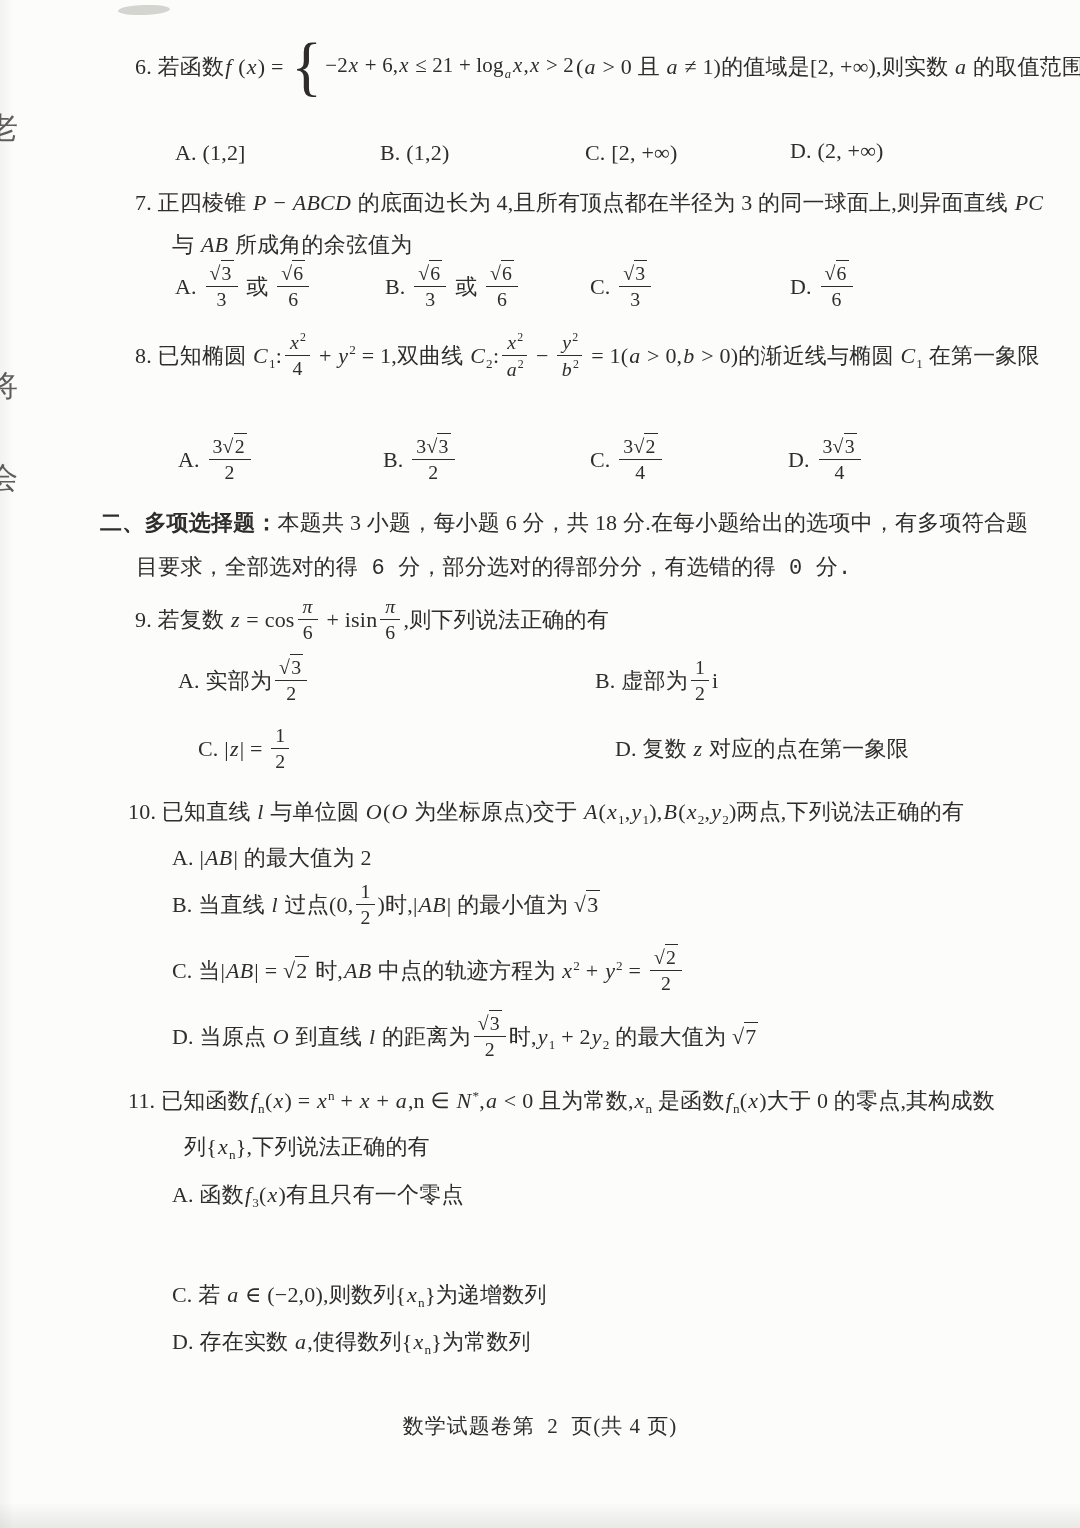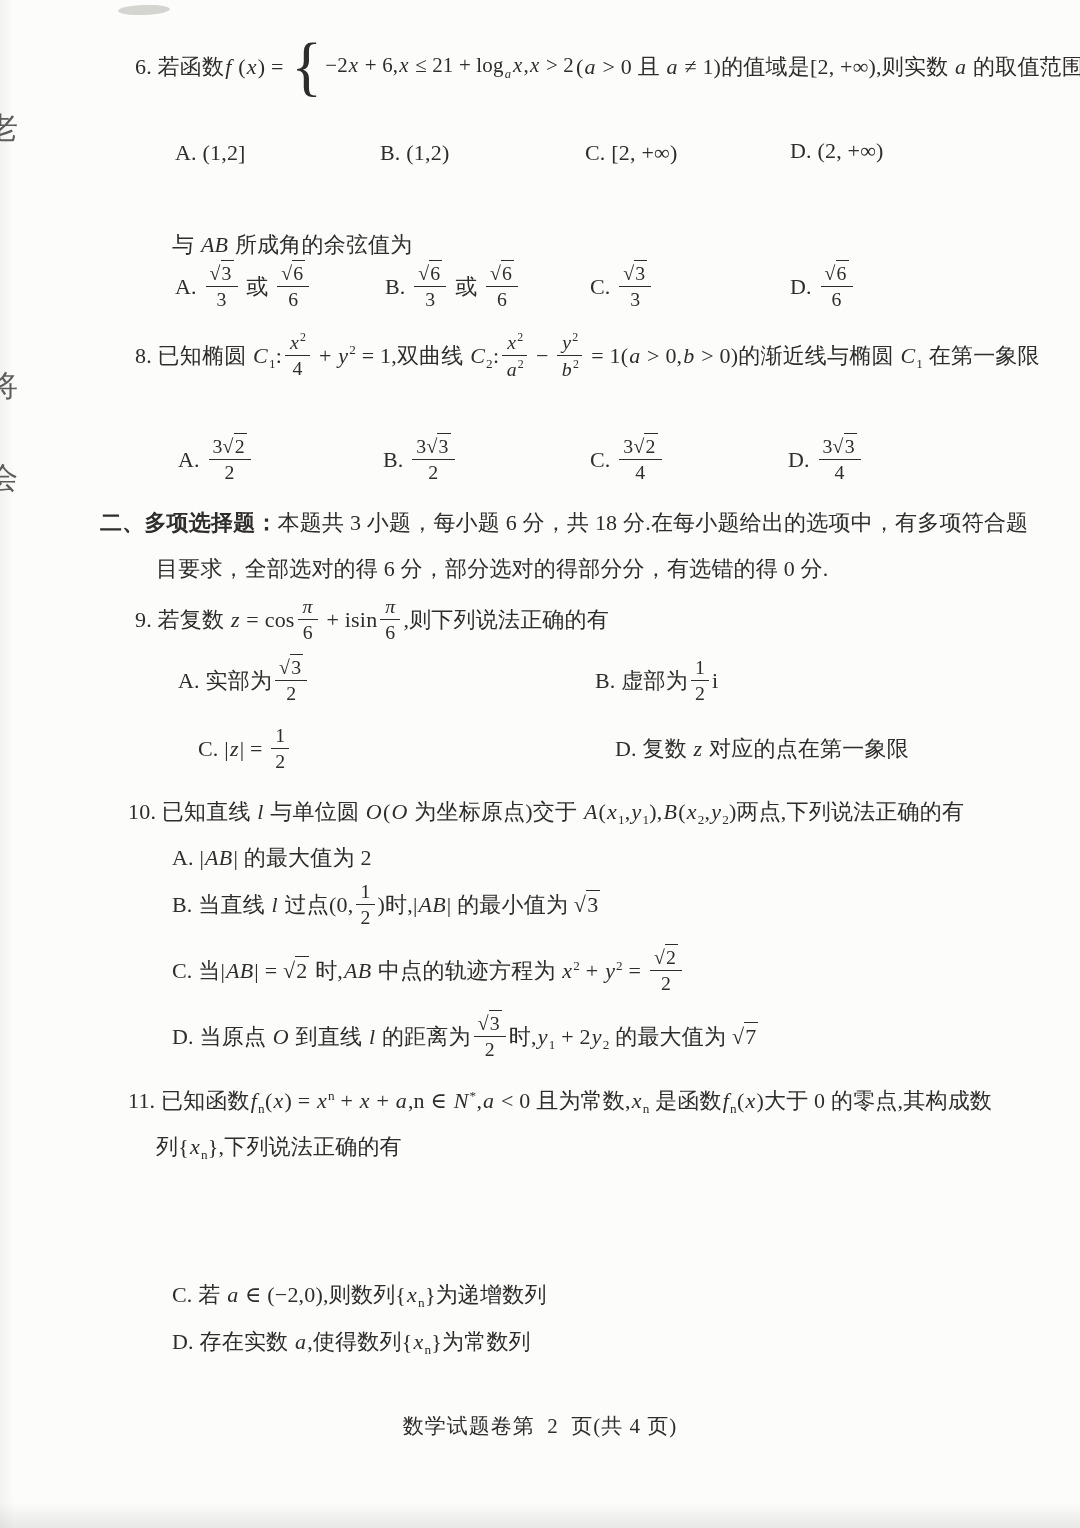--- a/index.html
+++ b/index.html
@@ -76,20 +76,21 @@
         <span class="pwb">{</span>
         <span class="pwc">
           <span>−2<i>x</i> + 6,<i>x</i> ≤ 2</span>
           <span>1 + log<sub><i>a</i></sub><i>x</i>,<i>x</i> &gt; 2</span>
         </span>
       </span>(<i>a</i> &gt; 0 且 <i>a</i> ≠ 1)的值域是[2, +∞),则实数 <i>a</i> 的取值范围为</div>
   <div class="qline" style="left:175px; top:136px;">
     <span class="c205">A. (1,2]</span><span class="c205">B. (1,2)</span><span class="c205">C. [2, +∞)</span><span>D. (2, +∞)</span>
   </div>
 
+  <div class="qline" style="left:135px; top:188px;">7. 正四棱锥 <i>P</i> − <i>ABCD</i> 的底面边长为 4,且所有顶点都在半径为 3 的同一球面上,则异面直线 <i>PC</i></div>
   <div class="qline" style="left:172px; top:230px;">与 <i>AB</i> 所成角的余弦值为</div>
   <div class="qline" style="left:175px; top:264px;">
     <span class="c205" style="width:210px;">A. <span class="fr">
           <span class="fn"><span class="sr">√<span class="rd">3</span></span></span>
           <span class="fd">3</span>
         </span> 或 <span class="fr">
           <span class="fn"><span class="sr">√<span class="rd">6</span></span></span>
           <span class="fd">6</span>
         </span></span><span class="c205">B. <span class="fr">
           <span class="fn"><span class="sr">√<span class="rd">6</span></span></span>
@@ -126,21 +127,21 @@
         </span></span><span class="c205" style="width:198px;">C. <span class="fr">
           <span class="fn">3<span class="sr">√<span class="rd">2</span></span></span>
           <span class="fd">4</span>
         </span></span><span>D. <span class="fr">
           <span class="fn">3<span class="sr">√<span class="rd">3</span></span></span>
           <span class="fd">4</span>
         </span></span>
   </div>
 
   <div class="qline" style="left:100px; top:508px;"><b>二、多项选择题：</b>本题共 3 小题，每小题 6 分，共 18 分.在每小题给出的选项中，有多项符合题</div>
-  <div class="qline" style="left:156px; top:554px;">目要求，全部选对的得 6 分，部分选对的得部分分，有选错的得 0 分.</div>
+  <div class="qline" style="left:136px; top:554px;font-family:Liberation Mono, monospace;">目要求，全部选对的得 6 分，部分选对的得部分分，有选错的得 0 分.</div>
 
   <div class="qline" style="left:135px; top:597px;">9. 若复数 <i>z</i> = cos<span class="fr">
         <span class="fn"><i>π</i></span>
         <span class="fd">6</span>
       </span> + isin<span class="fr">
         <span class="fn"><i>π</i></span>
         <span class="fd">6</span>
       </span>,则下列说法正确的有</div>
   <div class="qline" style="left:178px; top:658px;">
     <span class="c417">A. 实部为<span class="fr">
@@ -166,22 +167,23 @@
       </span>)时,|<i>AB</i>| 的最小值为 <span class="sr">√<span class="rd">3</span></span></div>
   <div class="qline" style="left:172px; top:948px;">C. 当|<i>AB</i>| = <span class="sr">√<span class="rd">2</span></span> 时,<i>AB</i> 中点的轨迹方程为 <i>x</i><sup>2</sup> + <i>y</i><sup>2</sup> = <span class="fr">
         <span class="fn"><span class="sr">√<span class="rd">2</span></span></span>
         <span class="fd">2</span>
       </span></div>
   <div class="qline" style="left:172px; top:1014px;">D. 当原点 <i>O</i> 到直线 <i>l</i> 的距离为<span class="fr">
         <span class="fn"><span class="sr">√<span class="rd">3</span></span></span>
         <span class="fd">2</span>
       </span>时,<i>y</i><sub>1</sub> + 2<i>y</i><sub>2</sub> 的最大值为 <span class="sr">√<span class="rd">7</span></span></div>
 
-  <div class="qline" style="left:128px; top:1086px;">11. 已知函数<i>f</i><sub>n</sub>(<i>x</i>) = <i>x</i><sup>n</sup> + <i>x</i> + <i>a</i>,n ∈ <i>N</i><sup>*</sup>,<i>a</i> &lt; 0 且为常数,<i>x</i><sub>n</sub> 是函数<i>f</i><sub>n</sub>(<i>x</i>)大于 0 的零点,其构成数</div>
-  <div class="qline" style="left:156px; top:1132px;">列{<i>x</i><sub>n</sub>},下列说法正确的有</div>
+  <div class="qline" style="left:128px; top:1086px;font-family:Liberation Serif, serif;">11. 已知函数<i>f</i><sub>n</sub>(<i>x</i>) = <i>x</i><sup>n</sup> + <i>x</i> + <i>a</i>,n ∈ <i>N</i><sup>*</sup>,<i>a</i> &lt; 0 且为常数,<i>x</i><sub>n</sub> 是函数<i>f</i><sub>n</sub>(<i>x</i>)大于 0 的零点,其构成数</div>
+  <div class="qline" style="left:184px; top:1132px;">列{<i>x</i><sub>n</sub>},下列说法正确的有</div>
+  <div class="qline" style="left:172px; top:1180px;">A. 函数<i>f</i><sub>3</sub>(<i>x</i>)有且只有一个零点</div>
   <div class="qline" style="left:172px; top:1280px;">C. 若 <i>a</i> ∈ (−2,0),则数列{<i>x</i><sub>n</sub>}为递增数列</div>
   <div class="qline" style="left:172px; top:1327px;">D. 存在实数 <i>a</i>,使得数列{<i>x</i><sub>n</sub>}为常数列</div>
 
   <div class="footer">数学试题卷第&nbsp;&nbsp;2&nbsp;&nbsp;页(共 4 页)</div>
 
   <div class="edge-left"></div>
   <div class="edge-bottom"></div>
 </div>
 
 </body></html>

